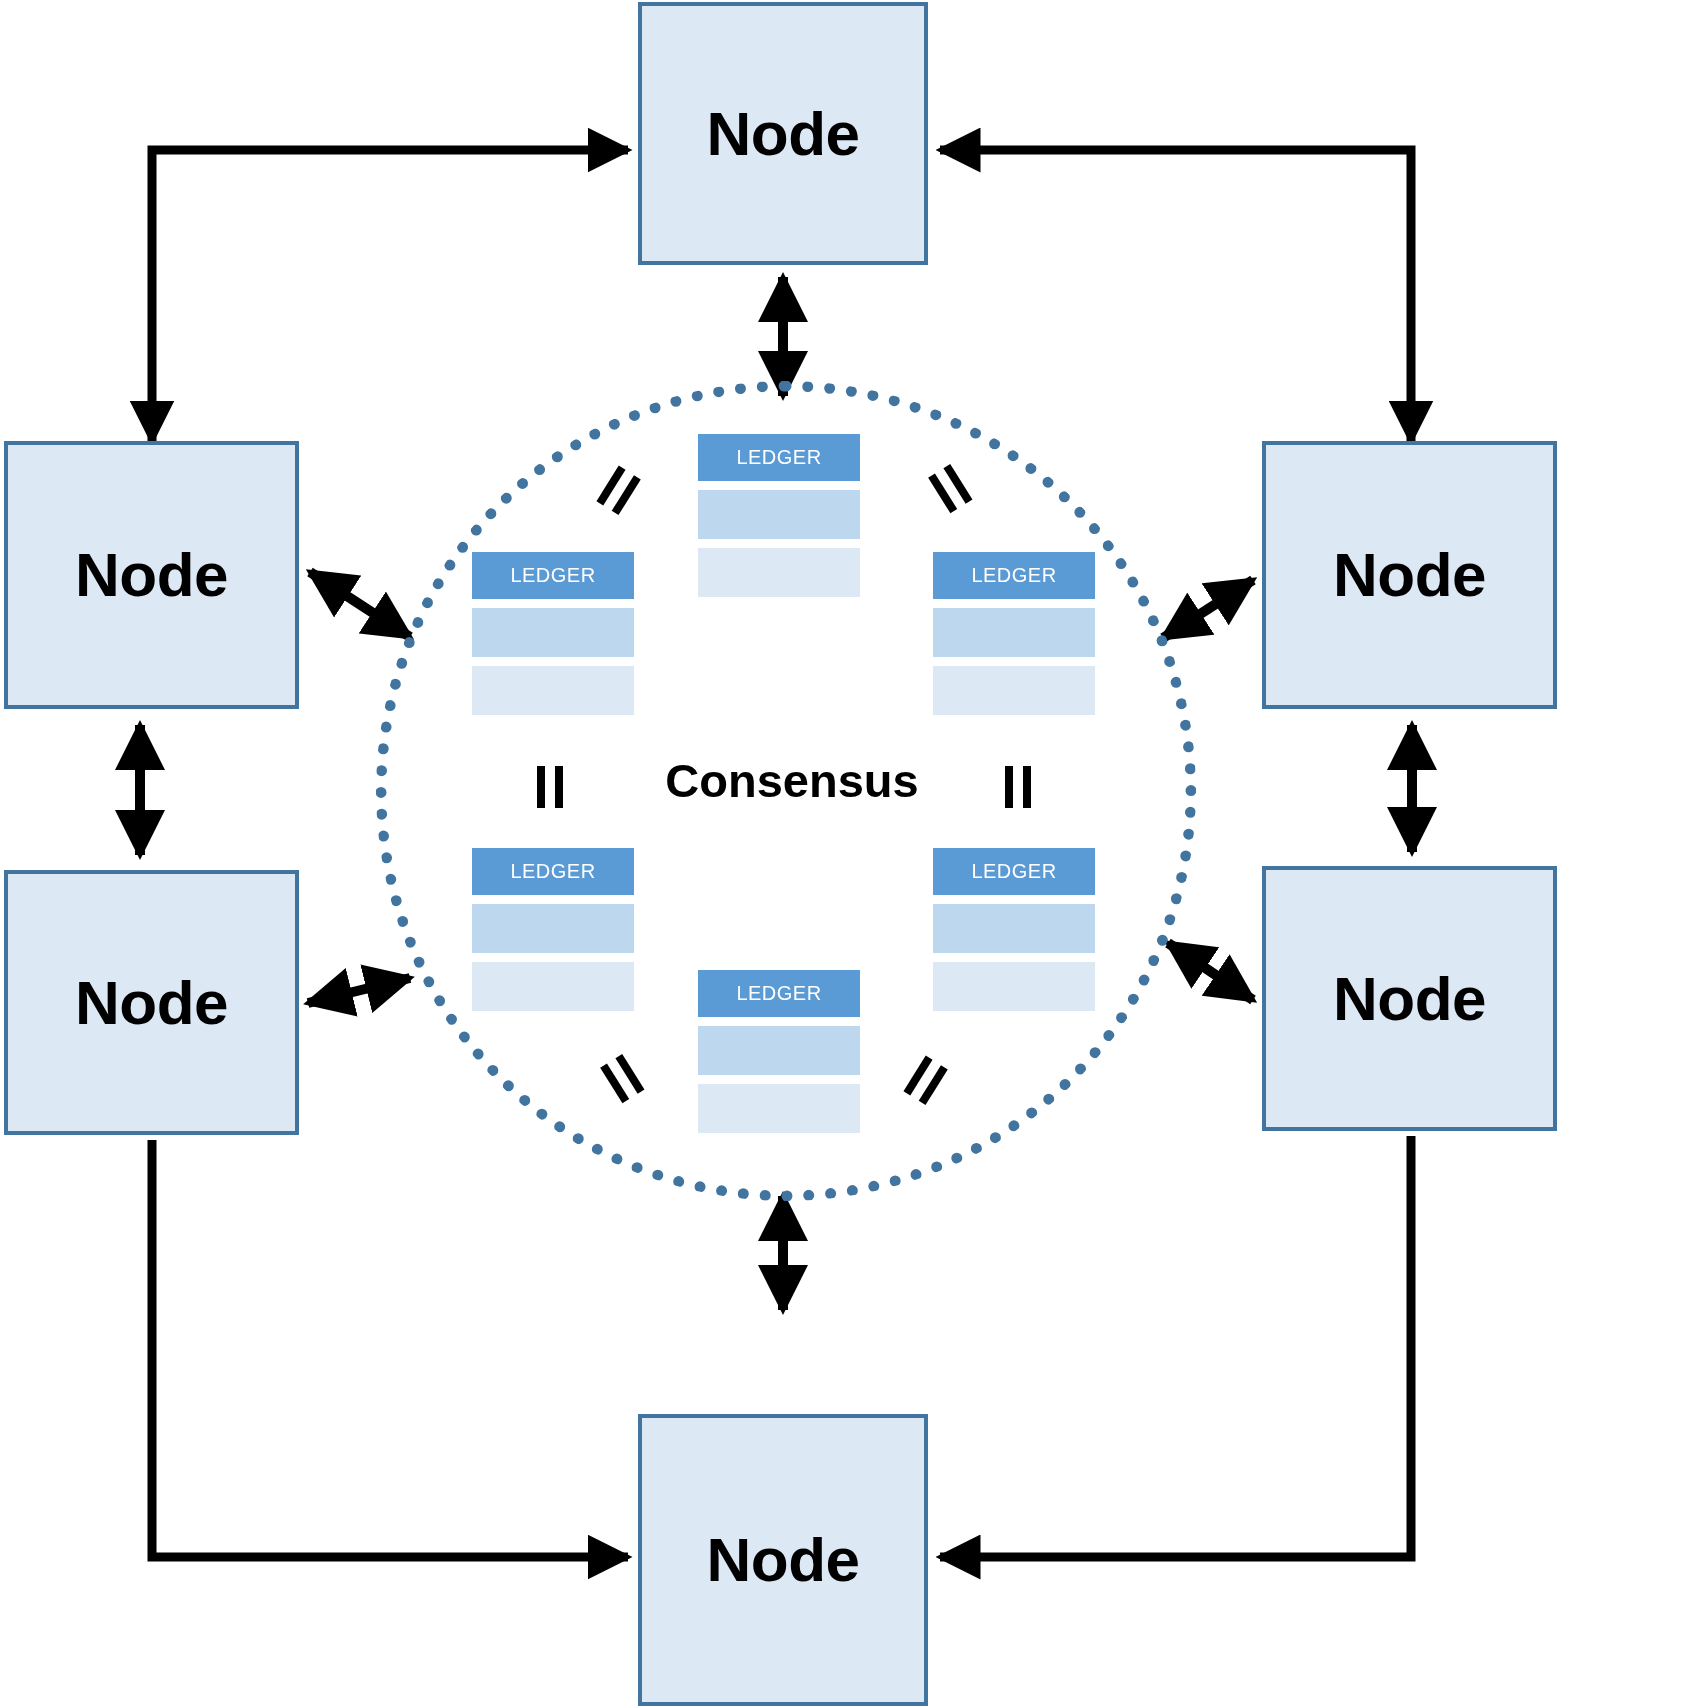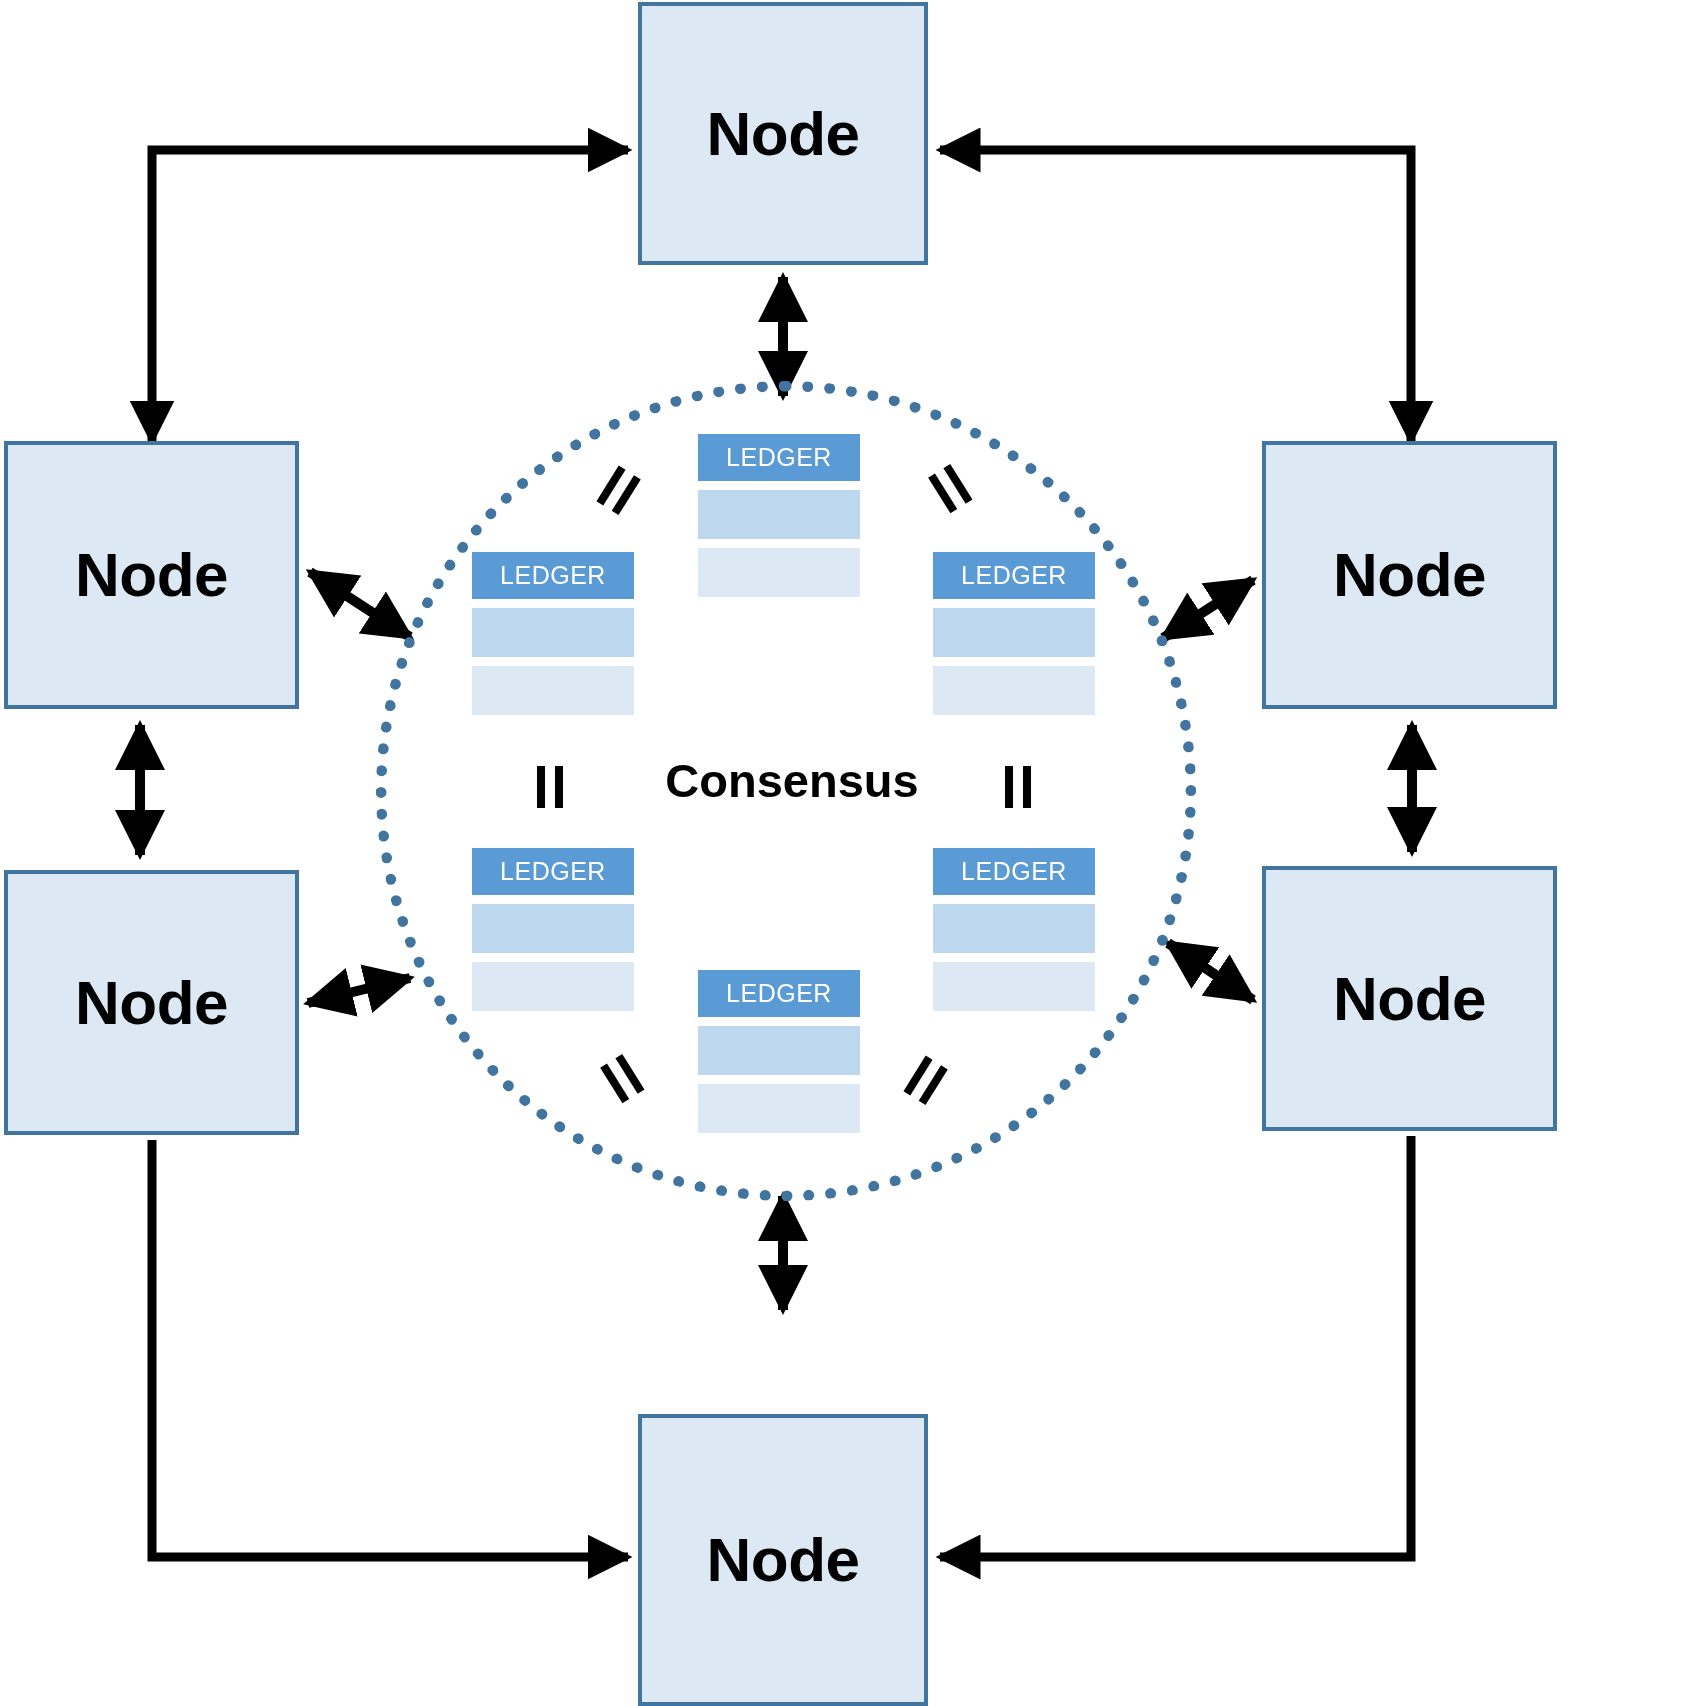--- a/index.html
+++ b/index.html
@@ -69,21 +69,21 @@
 
   
   .ledger {
     position: absolute;
     width: 162px;
   }
   .ledger-header {
     background: #5b9bd5;
     color: #ffffff;
     font-family: "Liberation Sans", sans-serif;
-    font-size: 25px;
+    font-size: 20px;
     font-weight: normal;
     height: 47px;
     line-height: 47px;
     text-align: center;
     letter-spacing: 0.5px;
     white-space: nowrap;
   }
   .ledger-row {
     height: 49px;
     margin-top: 9px;

